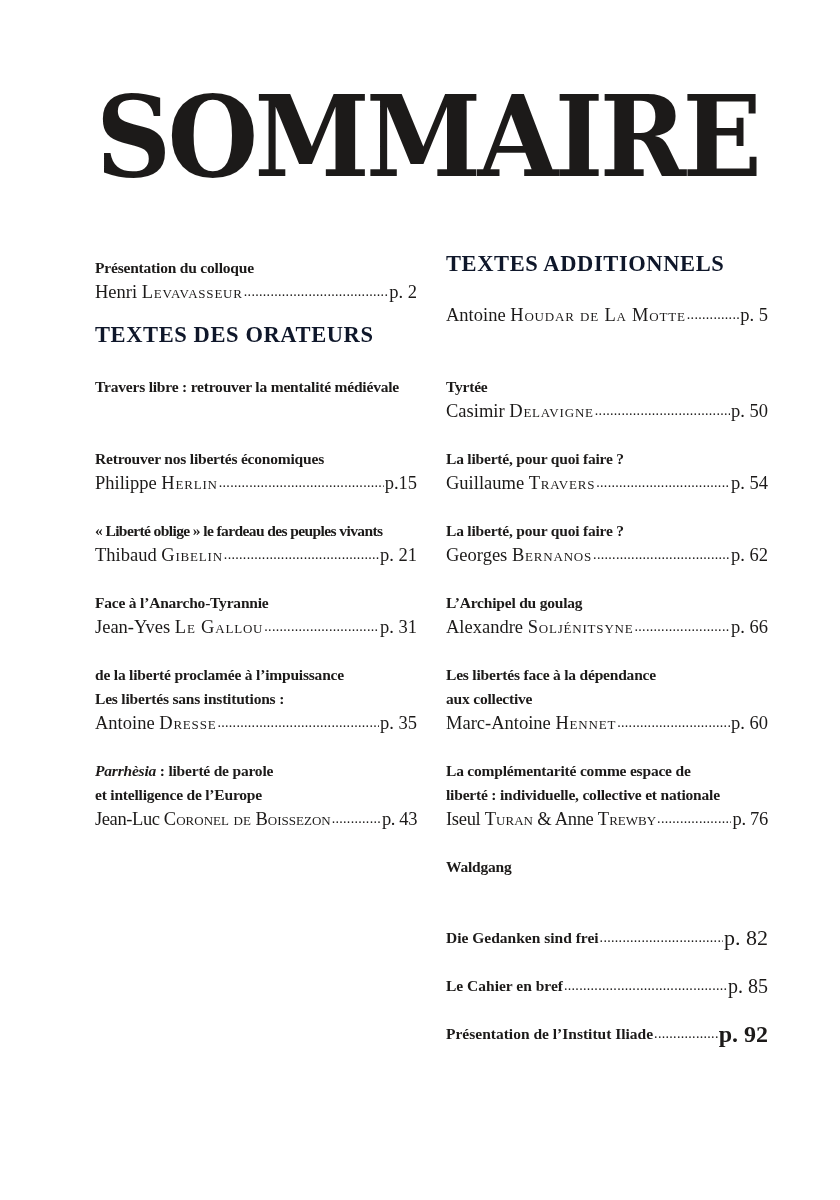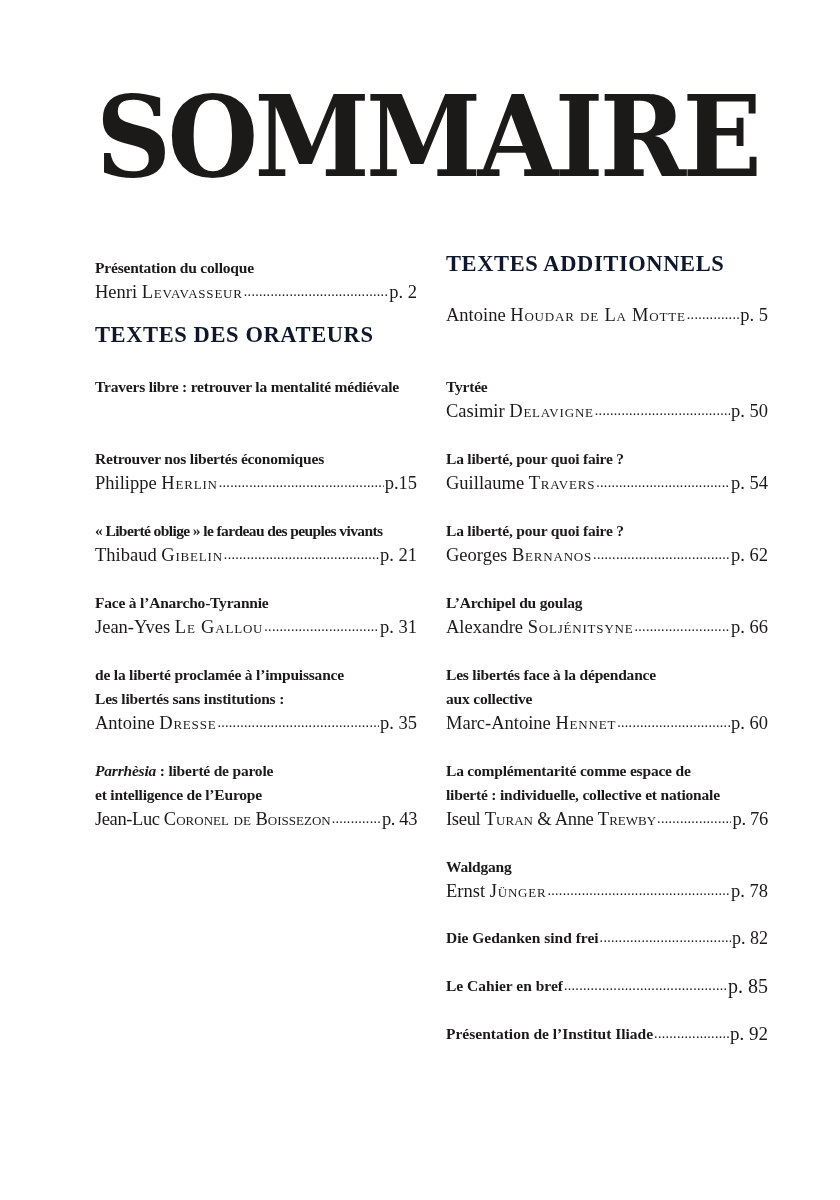--- a/index.html
+++ b/index.html
@@ -149,41 +149,38 @@
   <div class="entry" style="top:759px">
     <div class="entry-title">La complémentarité comme espace de</div>
     <div class="entry-title">liberté : individuelle, collective et nationale</div>
     <div class="line author" style="letter-spacing:-0.3px">
       <span>Iseul</span>&nbsp;<span class="sc" style="letter-spacing:0">Turan</span><span style="white-space:pre"> &amp; Anne </span><span class="sc" style="letter-spacing:0">Trewby</span><span class="leader"></span><span class="page">p. 76</span>
     </div>
   </div>
 
   <div class="entry" style="top:855px">
     <div class="entry-title">Waldgang</div>
-    <div class="line author">
-      <span>Ernst</span>&nbsp;<span class="sc">Jünger</span><span class="leader"></span><span class="page">p. 78</span>
-    </div>
   </div>
 
   <div class="entry" style="top:926px">
     <div class="line bold-line">
       <span>Die Gedanken sind frei</span>
         <span class="leader" style="font-weight:normal"></span>
-        <span class="page" style="font-weight:normal;font-size:18px">p. 82</span>
+        <span class="page" style="font-weight:normal;font-size:22px">p. 82</span>
     </div>
   </div>
 
   <div class="entry" style="top:974px">
     <div class="line bold-line">
       <span>Le Cahier en bref</span>
         <span class="leader" style="font-weight:normal"></span>
         <span class="page" style="font-weight:normal;font-size:20px">p. 85</span>
     </div>
   </div>
 
   <div class="entry" style="top:1022px">
     <div class="line bold-line">
       <span>Présentation de l’Institut Iliade</span>
         <span class="leader" style="font-weight:normal"></span>
-        <span class="page" style="font-weight:normal;font-size:19px">p. 92</span>
+        <span class="page" style="font-weight:bold;font-size:24px">p. 92</span>
     </div>
   </div>
 </div>
 
 </body></html>

